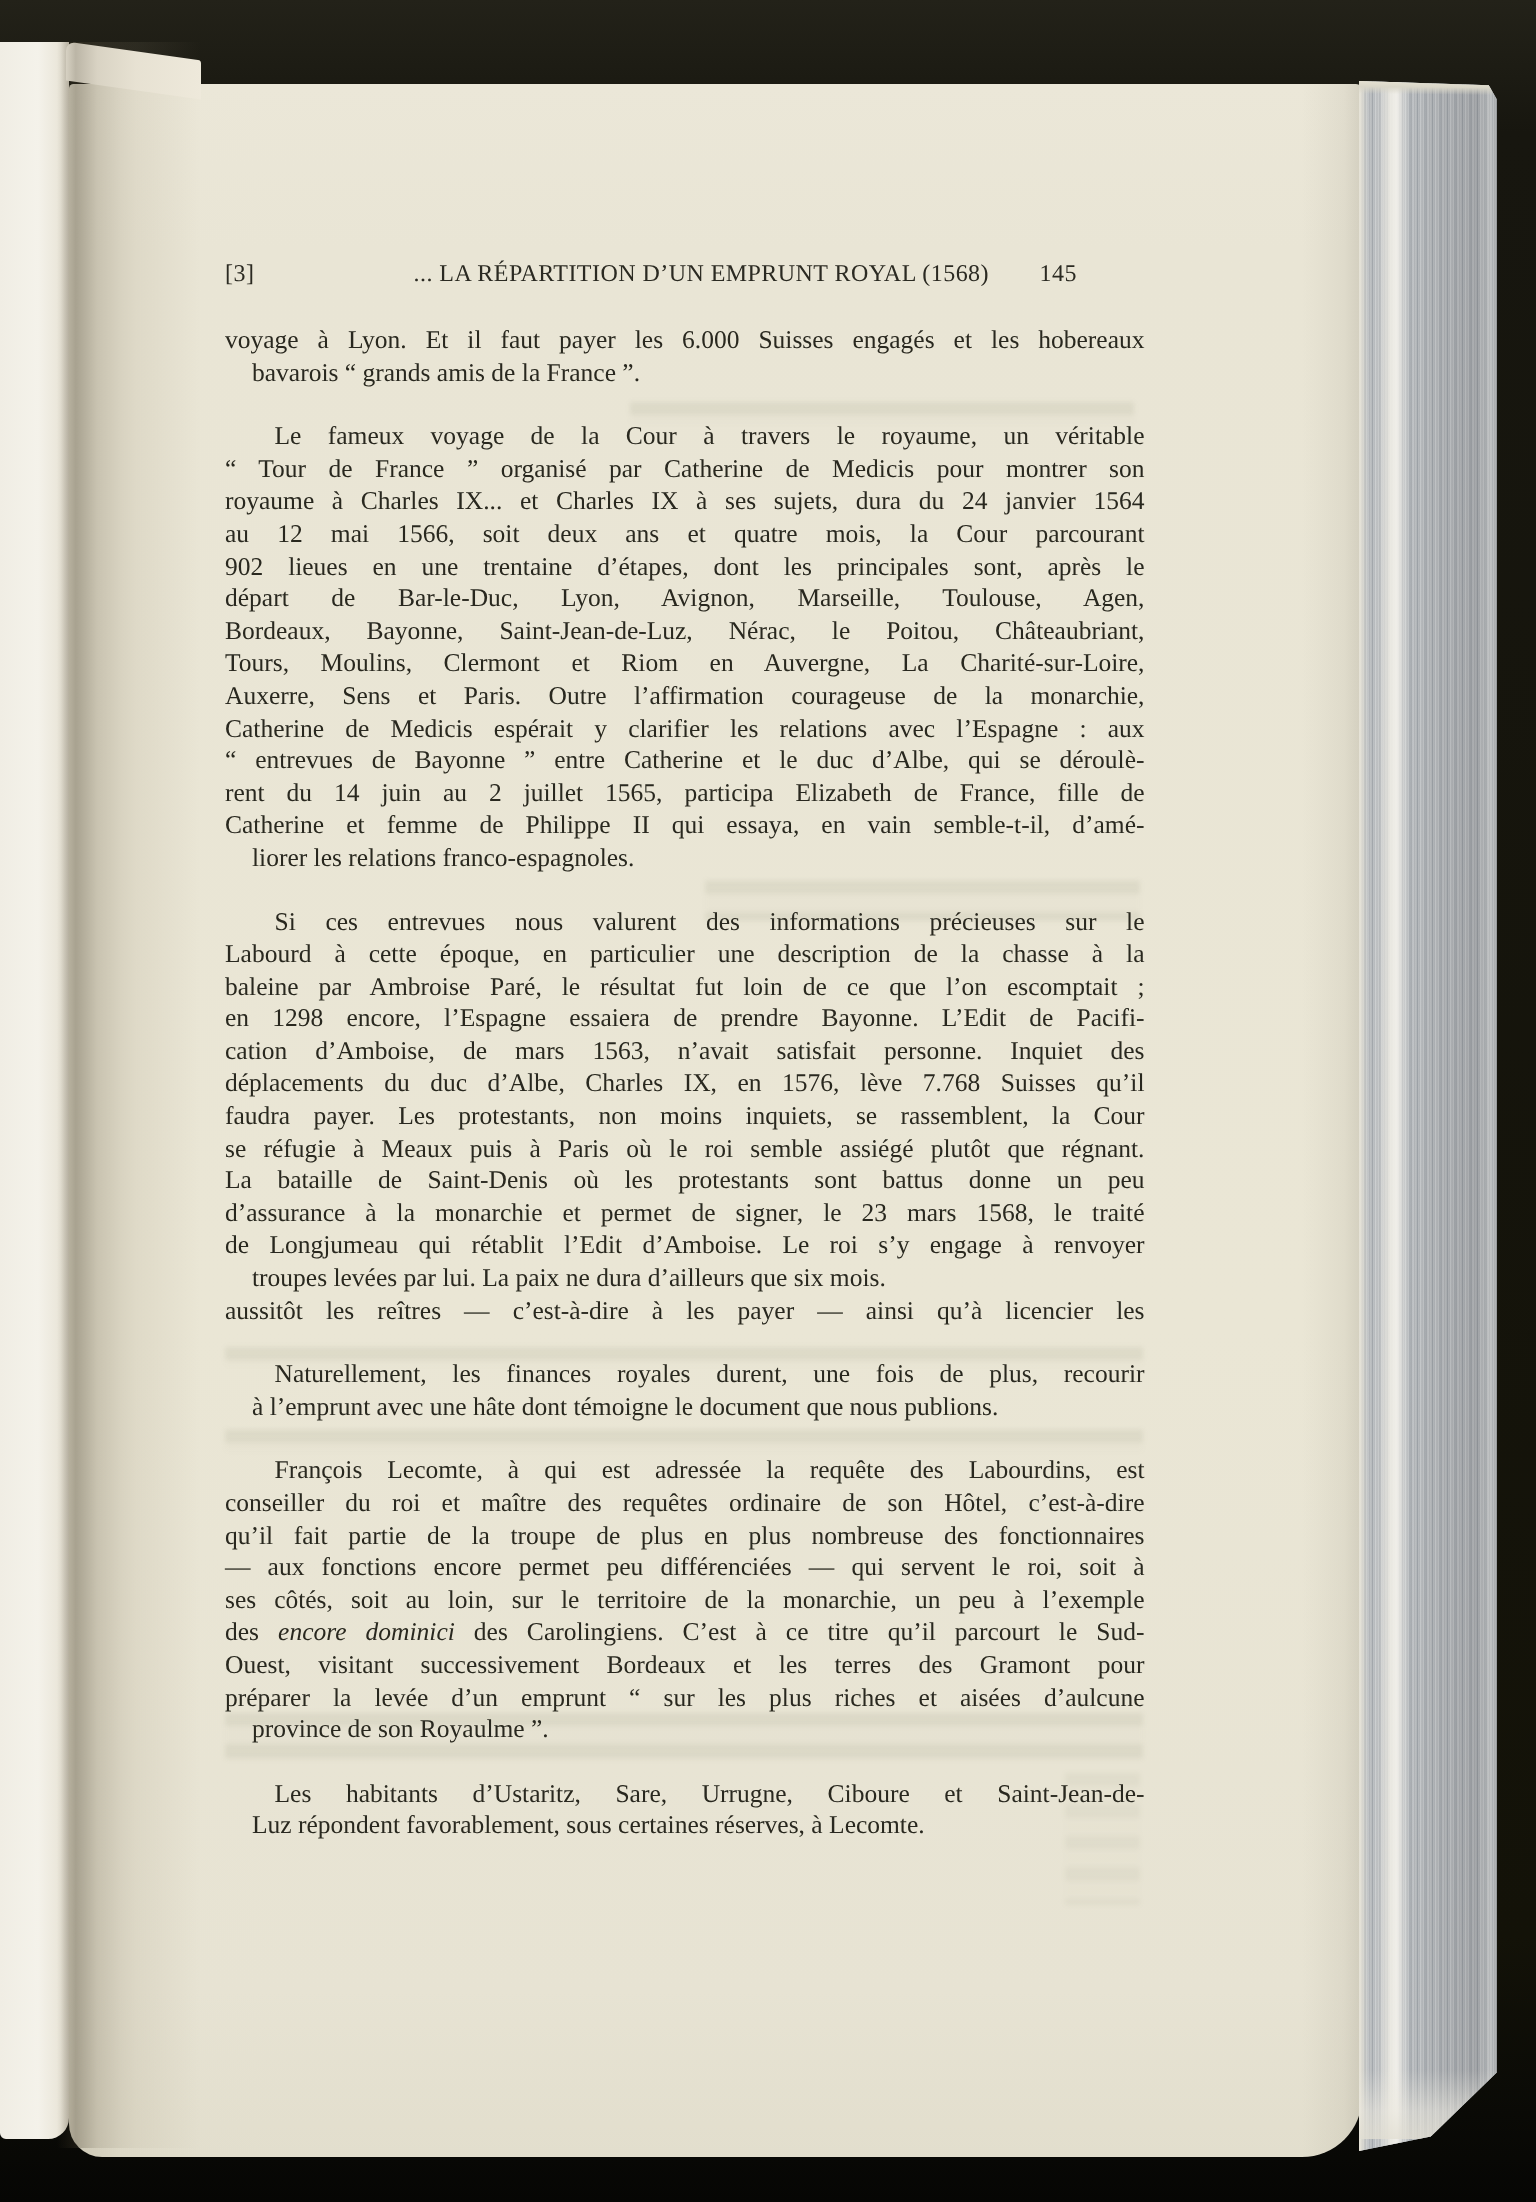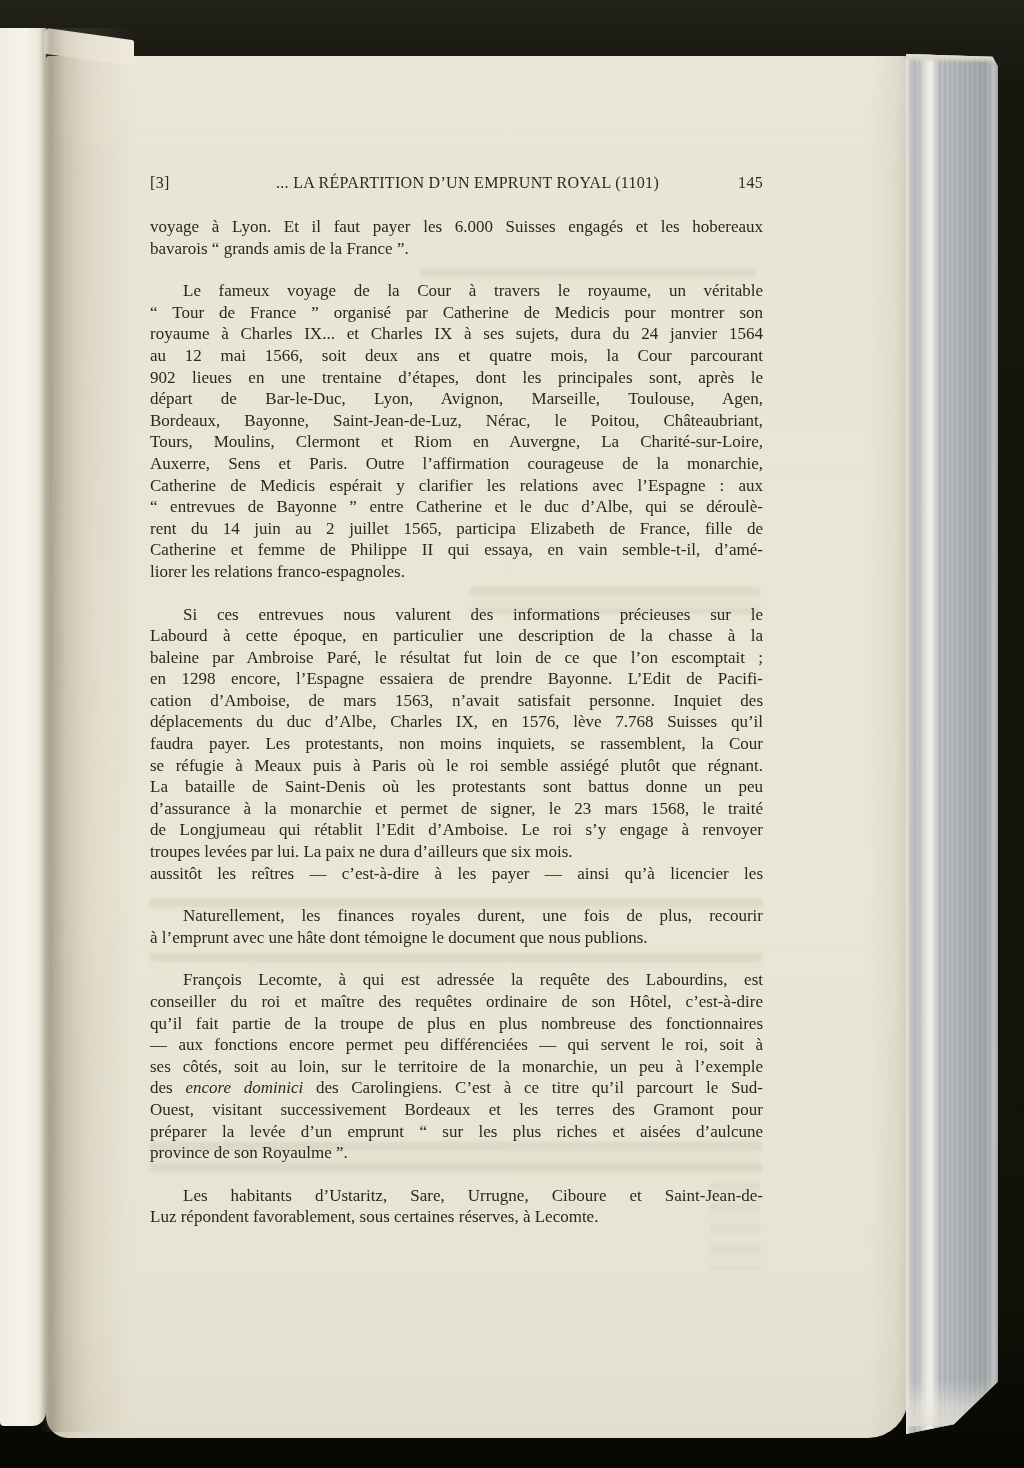--- a/index.html
+++ b/index.html
@@ -84,30 +84,30 @@
   
   .running-header {
     position: absolute; left: 104px; top: 118px; width: 613px;
     display: flex; align-items: baseline;
     color: #2b2a22;
     font-size: 16px; letter-spacing: 0.3px;
     white-space: nowrap;
   }
   .running-header .mark { width: 92px; text-align: left; }
   .running-header .title { flex: 1; text-align: center; }
-  .running-header .pnum { width: 70px; text-align: right; }
+  .running-header .pnum { width: 70px; }
 
   .page-body {
     position: absolute; left: 104px; top: 160px; width: 613px;
     color: #29281f;
     font-size: 17px; line-height: 21.6px;
   }
   .para { margin: 0 0 21px 0; }
   .line { text-align: justify; text-align-last: justify; }
-  .line.last { text-align-last: left; }
+  .line.last { text-align-last: left; margin-left: 18px; }
   .line.indent { text-indent: 33px; }
   .line em { font-style: italic; }
 
   
   .ghost {
     position: absolute;
     background:
       repeating-linear-gradient(180deg, rgba(128,132,104,0.22) 0 9px, rgba(128,132,104,0.04) 9px 21px);
     filter: blur(1.6px);
     opacity: 0.55;
@@ -130,21 +130,21 @@
   <div class="main-page">
     <div class="ghost g1"></div>
     <div class="ghost g2"></div>
     <div class="ghost g3"></div>
     <div class="ghost g4"></div>
     <div class="ghost g5"></div>
     <div class="ghost g6"></div>
 
     <div class="running-header">
       <span class="mark">[3]</span>
-      <span class="title">... LA RÉPARTITION D’UN EMPRUNT ROYAL (1101)</span>
+      <span class="title">... LA RÉPARTITION D’UN EMPRUNT ROYAL (1568)</span>
       <span class="pnum">145</span>
     </div>
 
     <div class="page-body">
         <div class="para">
           <div class="line">voyage à Lyon. Et il faut payer les 6.000 Suisses engagés et les hobereaux</div>
           <div class="line last">bavarois “ grands amis de la France ”.</div>
         </div>
         <div class="para">
           <div class="line indent">Le fameux voyage de la Cour à travers le royaume, un véritable</div>

